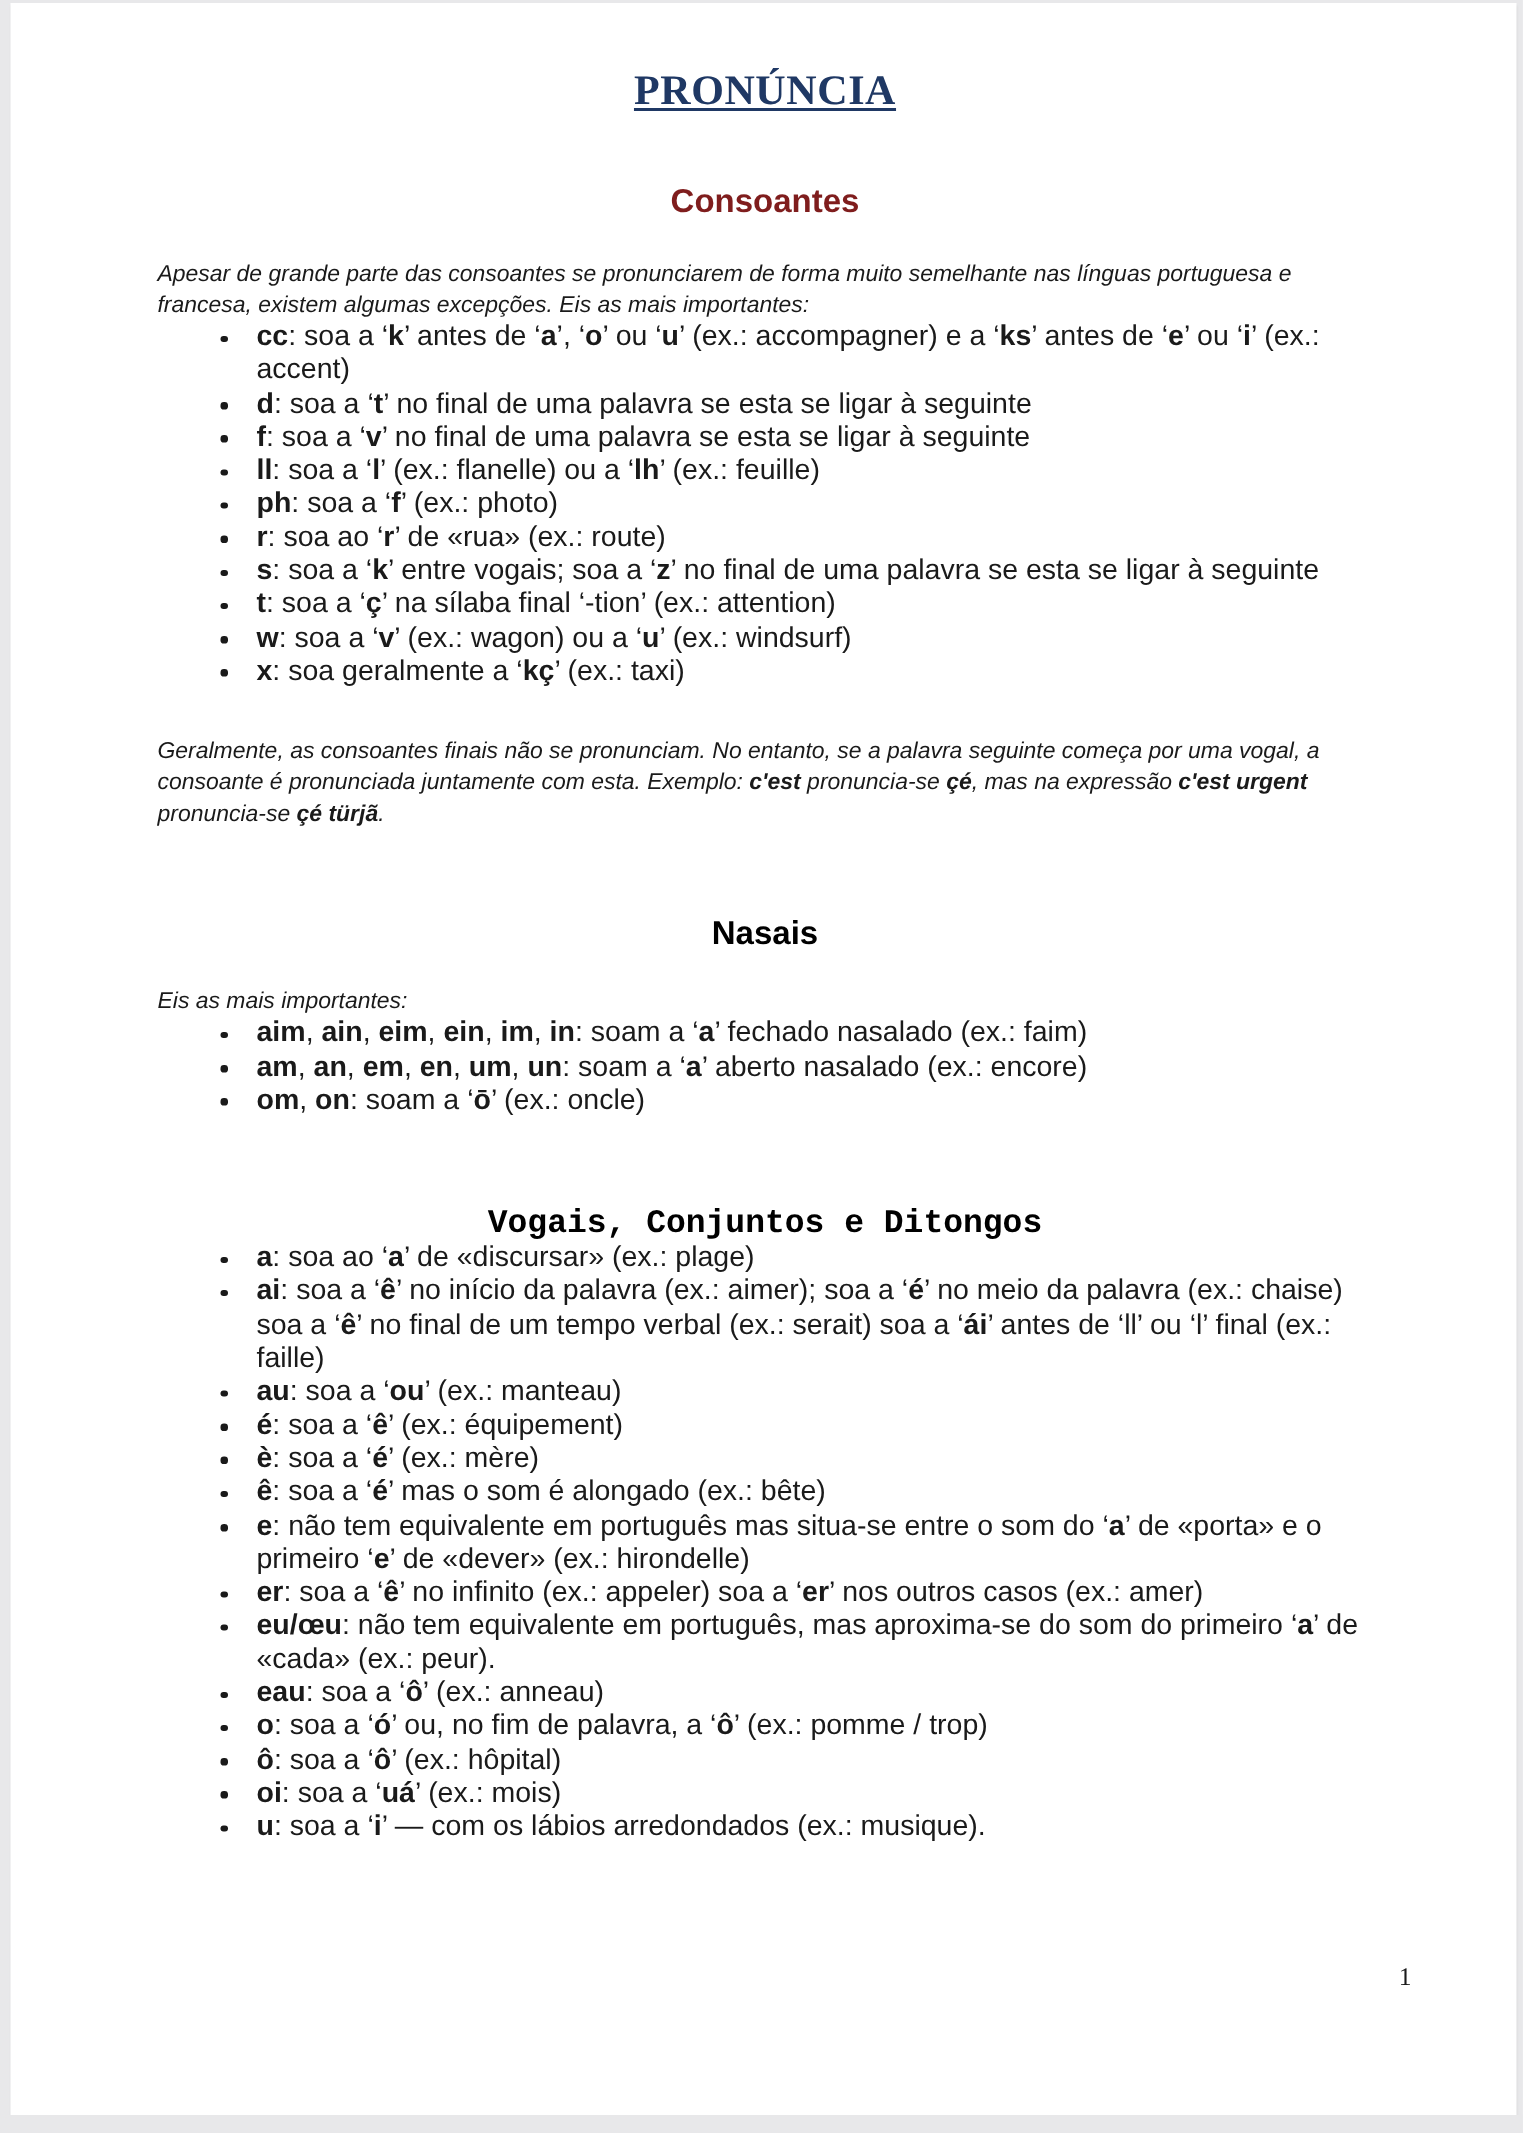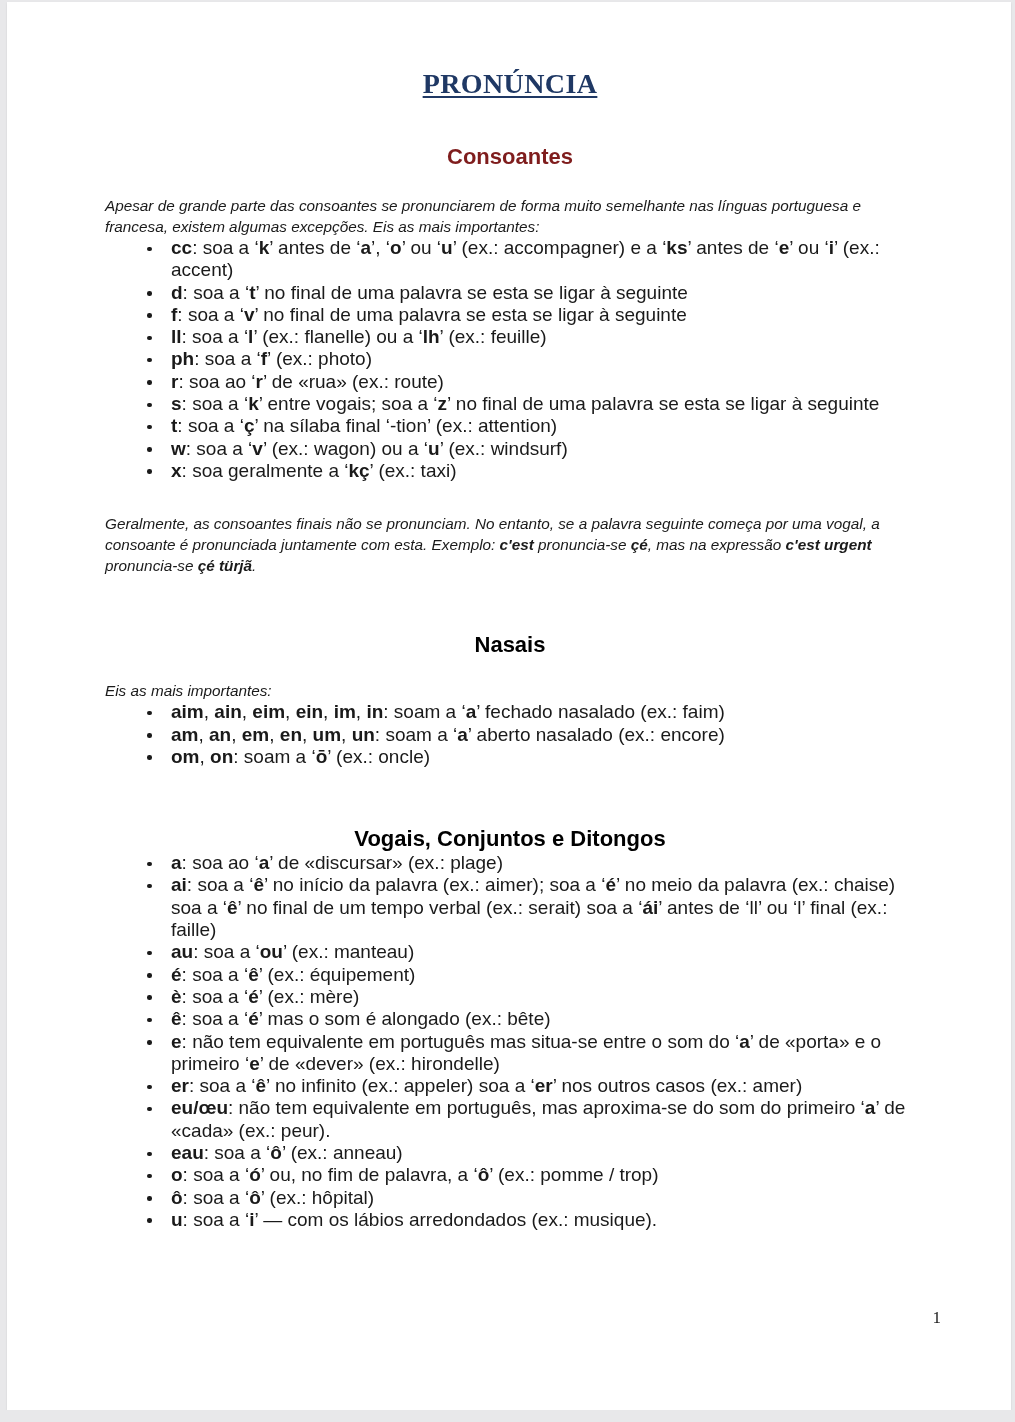--- a/index.html
+++ b/index.html
@@ -38,21 +38,21 @@
     position: relative;
     width: 100%;
     height: 100%;
     padding: 0 96px 0 98px;
     box-sizing: border-box;
   }
 
   
   .doc-title {
     margin: 0;
-    padding-top: 66px;
+    padding-top: 43px;
     text-align: center;
     font-family: "Liberation Serif", serif;
     font-weight: bold;
     font-size: 28px;
     letter-spacing: 0.4px;
     color: #1f3864;
     text-decoration: underline;
     text-underline-offset: 3px;
   }
 
@@ -61,21 +61,21 @@
     text-align: center;
     font-family: "Liberation Sans", sans-serif;
     font-weight: bold;
     font-size: 22px;
     color: #000000;
   }
   .section-heading.olive { color: #7f1d1d; }
 
   .h-consoantes { padding-top: 44px; }
   .h-nasais     { padding-top: 56px; }
-  .h-vogais     { padding-top: 58px; }
+  .h-vogais     { padding-top: 58px; font-family: Liberation Mono, monospace; }
 
   
   p.para {
     margin: 0;
     font-size: 15.3px;
     line-height: 21px;
     color: #1a1a1a;
     text-align: left;
     font-style: italic;
   }
@@ -180,20 +180,21 @@
           <li><b>au</b>: soa a ‘<b>ou</b>’ (ex.: manteau)</li>
           <li><b>é</b>: soa a ‘<b>ê</b>’ (ex.: équipement)</li>
           <li><b>è</b>: soa a ‘<b>é</b>’ (ex.: mère)</li>
           <li><b>ê</b>: soa a ‘<b>é</b>’ mas o som é alongado (ex.: bête)</li>
           <li><b>e</b>: não tem equivalente em português mas situa-se entre o som do ‘<b>a</b>’ de «porta» e o primeiro ‘<b>e</b>’ de «dever» (ex.: hirondelle)</li>
           <li><b>er</b>: soa a ‘<b>ê</b>’ no infinito (ex.: appeler) soa a ‘<b>er</b>’ nos outros casos (ex.: amer)</li>
           <li><b>eu/œu</b>: não tem equivalente em português, mas aproxima-se do som do primeiro ‘<b>a</b>’ de «cada» (ex.: peur).</li>
           <li><b>eau</b>: soa a ‘<b>ô</b>’ (ex.: anneau)</li>
           <li><b>o</b>: soa a ‘<b>ó</b>’ ou, no fim de palavra, a ‘<b>ô</b>’ (ex.: pomme / trop)</li>
           <li><b>ô</b>: soa a ‘<b>ô</b>’ (ex.: hôpital)</li>
+          <li><b>oi</b>: soa a ‘<b>uá</b>’ (ex.: mois)</li>
           <li class="gap-before"><b>u</b>: soa a ‘<b>i</b>’ — com os lábios arredondados (ex.: musique).</li>
         </ul>
 
       <div class="page-number">1</div>
 
     </div>
   </div>
   <div class="bottom-strip"></div>
 </div>
 

